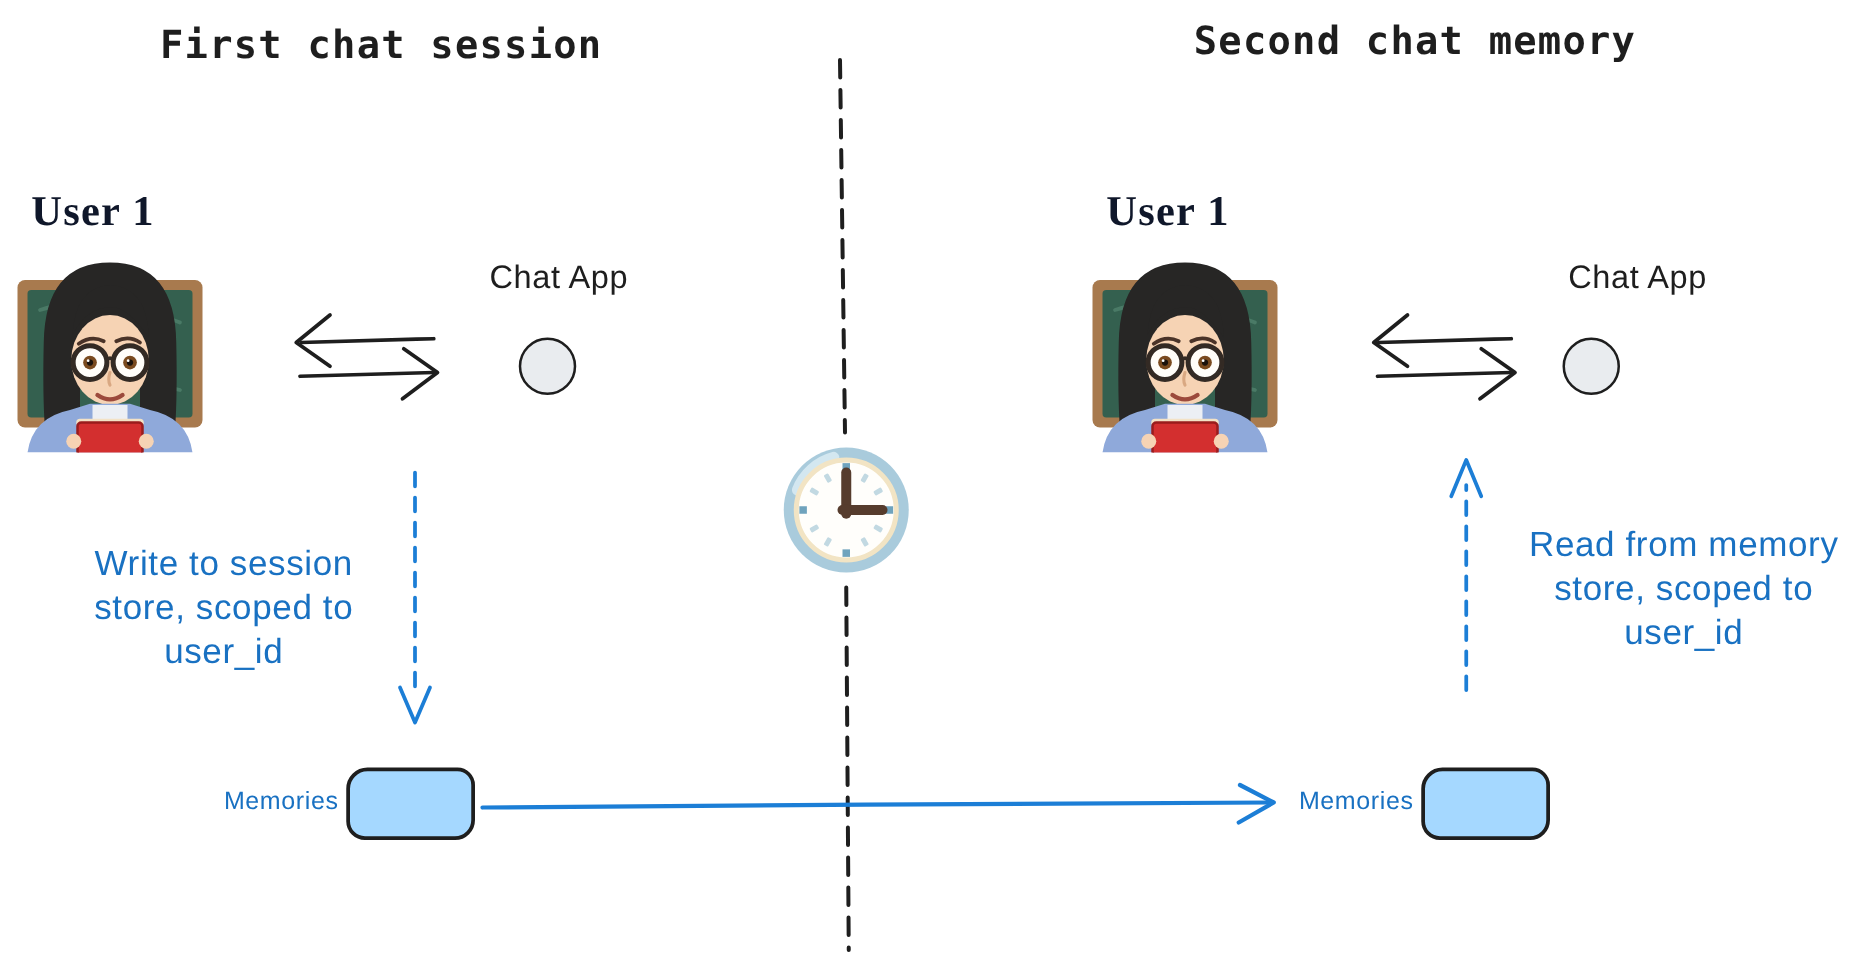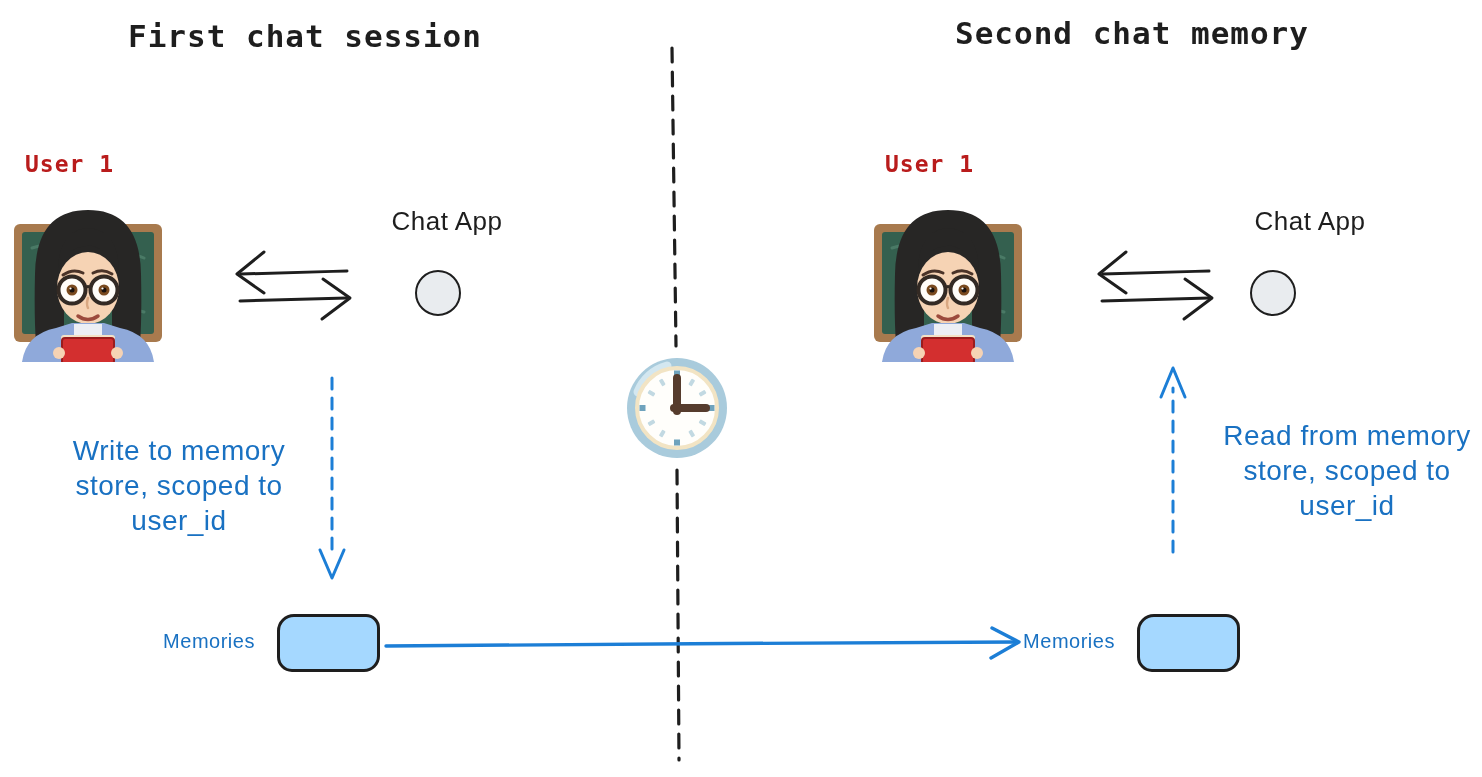--- a/index.html
+++ b/index.html
@@ -3,25 +3,25 @@
 <meta charset="utf-8">
 <style>
   html,body { margin:0; padding:0; background:#ffffff; }
   .canvas {
     position:relative; width:1482px; height:777px; background:#ffffff;
     font-family:"DejaVu Sans","Liberation Sans",sans-serif; overflow:hidden;padding-left:12px;
   }
   .abs { position:absolute; }
   .mono { font-family:"DejaVu Sans Mono","Liberation Mono",monospace; font-weight:bold; }
   .session-title { font-size:31px; letter-spacing:1px; color:#1e1e1e; white-space:nowrap; }
-  .user-label { font-size:23px; letter-spacing:1px; color:#b91c1c; white-space:nowrap; }
+  .user-label { font-size:34px; letter-spacing:1px; color:#0f172a; white-space:nowrap;font-family:Liberation Serif, serif; }
   .hand { font-family:Liberation Sans, sans-serif; letter-spacing:0.5px; }
   .app-label { font-size:26px; color:#1e1e1e; transform:translateX(-50%); white-space:nowrap; }
   .annotation { font-size:28px; line-height:35px; color:#1971c2; text-align:center; transform:translateX(-50%); white-space:nowrap; }
-  .mem-label { font-size:20px; color:#1971c2; transform:translateX(-50%); white-space:nowrap; }
+  .mem-label { font-size:20px; color:#1971c2; transform:translateX(-50%); white-space:nowrap;margin-left:16px; }
   .app-node {
     width:42px; height:42px; border:2.5px solid #1e1e1e; border-radius:50%;
     background:#e9ecef;
   }
   .mem-box {
     width:97px; height:52px; background:#a5d8ff; border:3px solid #1e1e1e;
     border-radius:17px 14px 16px 15px;
   }
   svg.overlay { position:absolute; left:0; top:0; pointer-events:none; }
 </style>
@@ -119,21 +119,21 @@
         <rect x="50" y="19" width="4" height="7" rx="1" transform="rotate(300 52 52)"></rect>
         <rect x="50" y="19" width="4" height="7" rx="1" transform="rotate(330 52 52)"></rect>
       </g>
       <path d="M52 55 L52 22" stroke="#563c2d" stroke-width="8" stroke-linecap="round"></path>
       <path d="M49 52 L81 52" stroke="#563c2d" stroke-width="8" stroke-linecap="round"></path>
       <circle cx="52" cy="52" r="4.5" fill="#563c2d"></circle>
     </svg>
   </div>
 
   <div class="abs hand annotation" style="left:179px; top:433px;">
-    <div>Write to memory</div>
+    <div>Write to session</div>
     <div>store, scoped to</div>
     <div>user_id</div>
   </div>
   <div class="abs hand annotation" style="left:1347px; top:418px;">
     <div>Read from memory</div>
     <div>store, scoped to</div>
     <div>user_id</div>
   </div>
 
   <div class="abs hand mem-label" style="left:209px; top:630px;">Memories</div>

